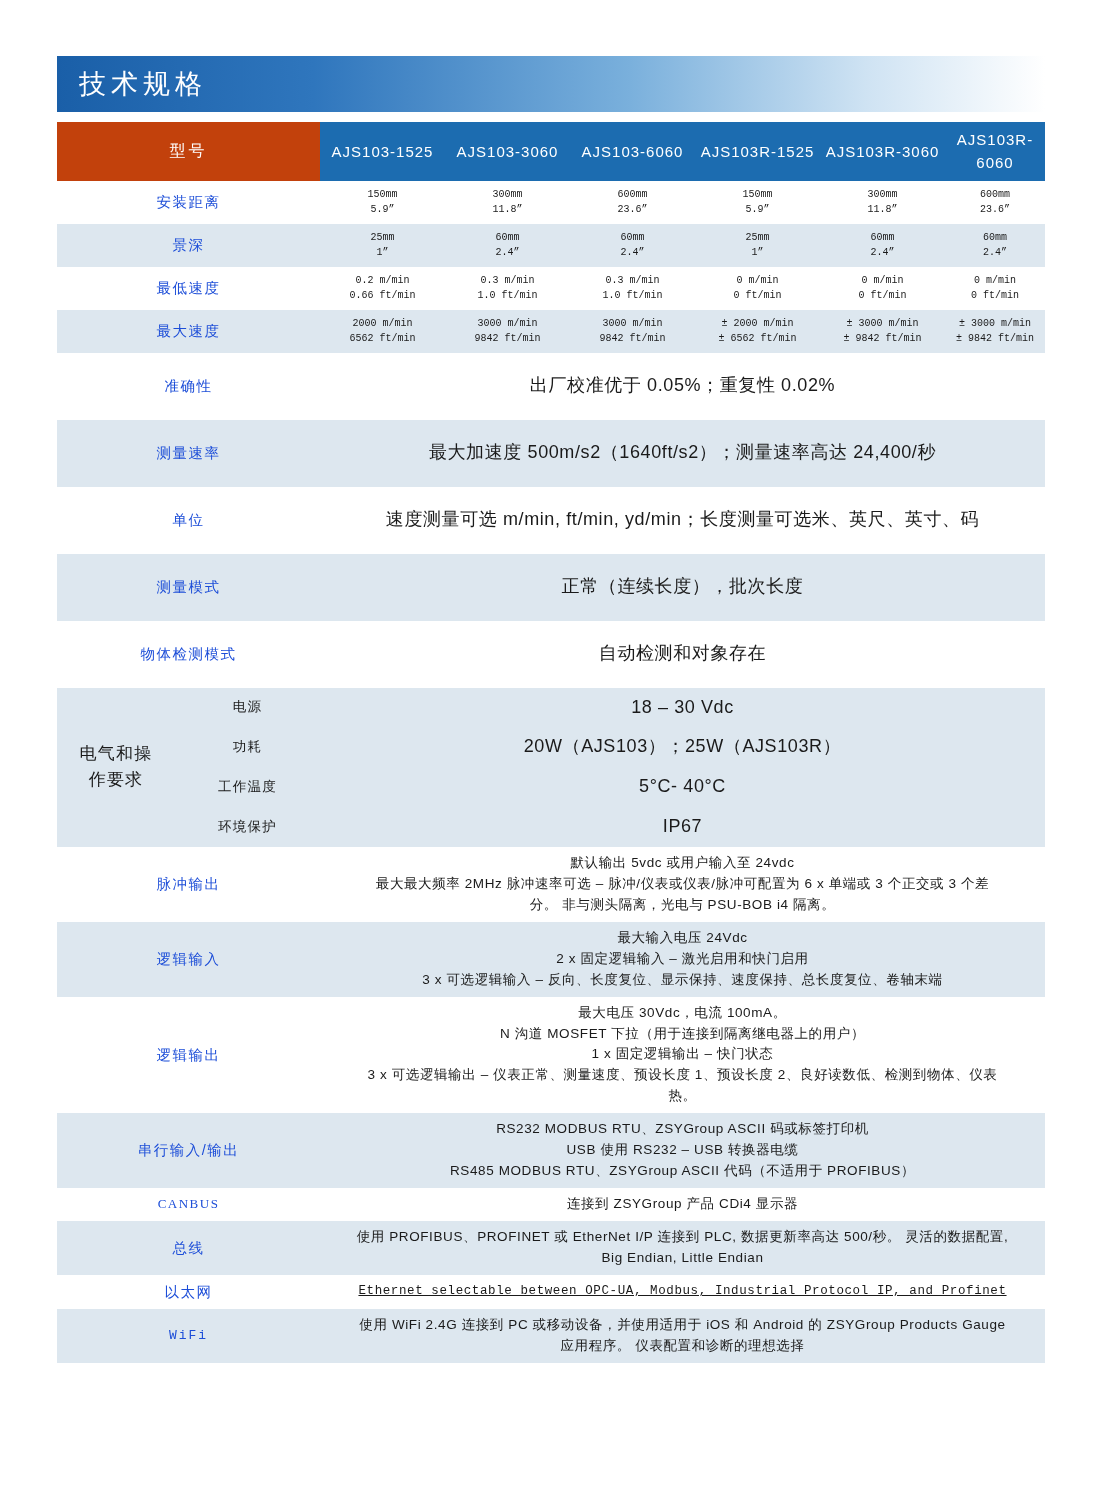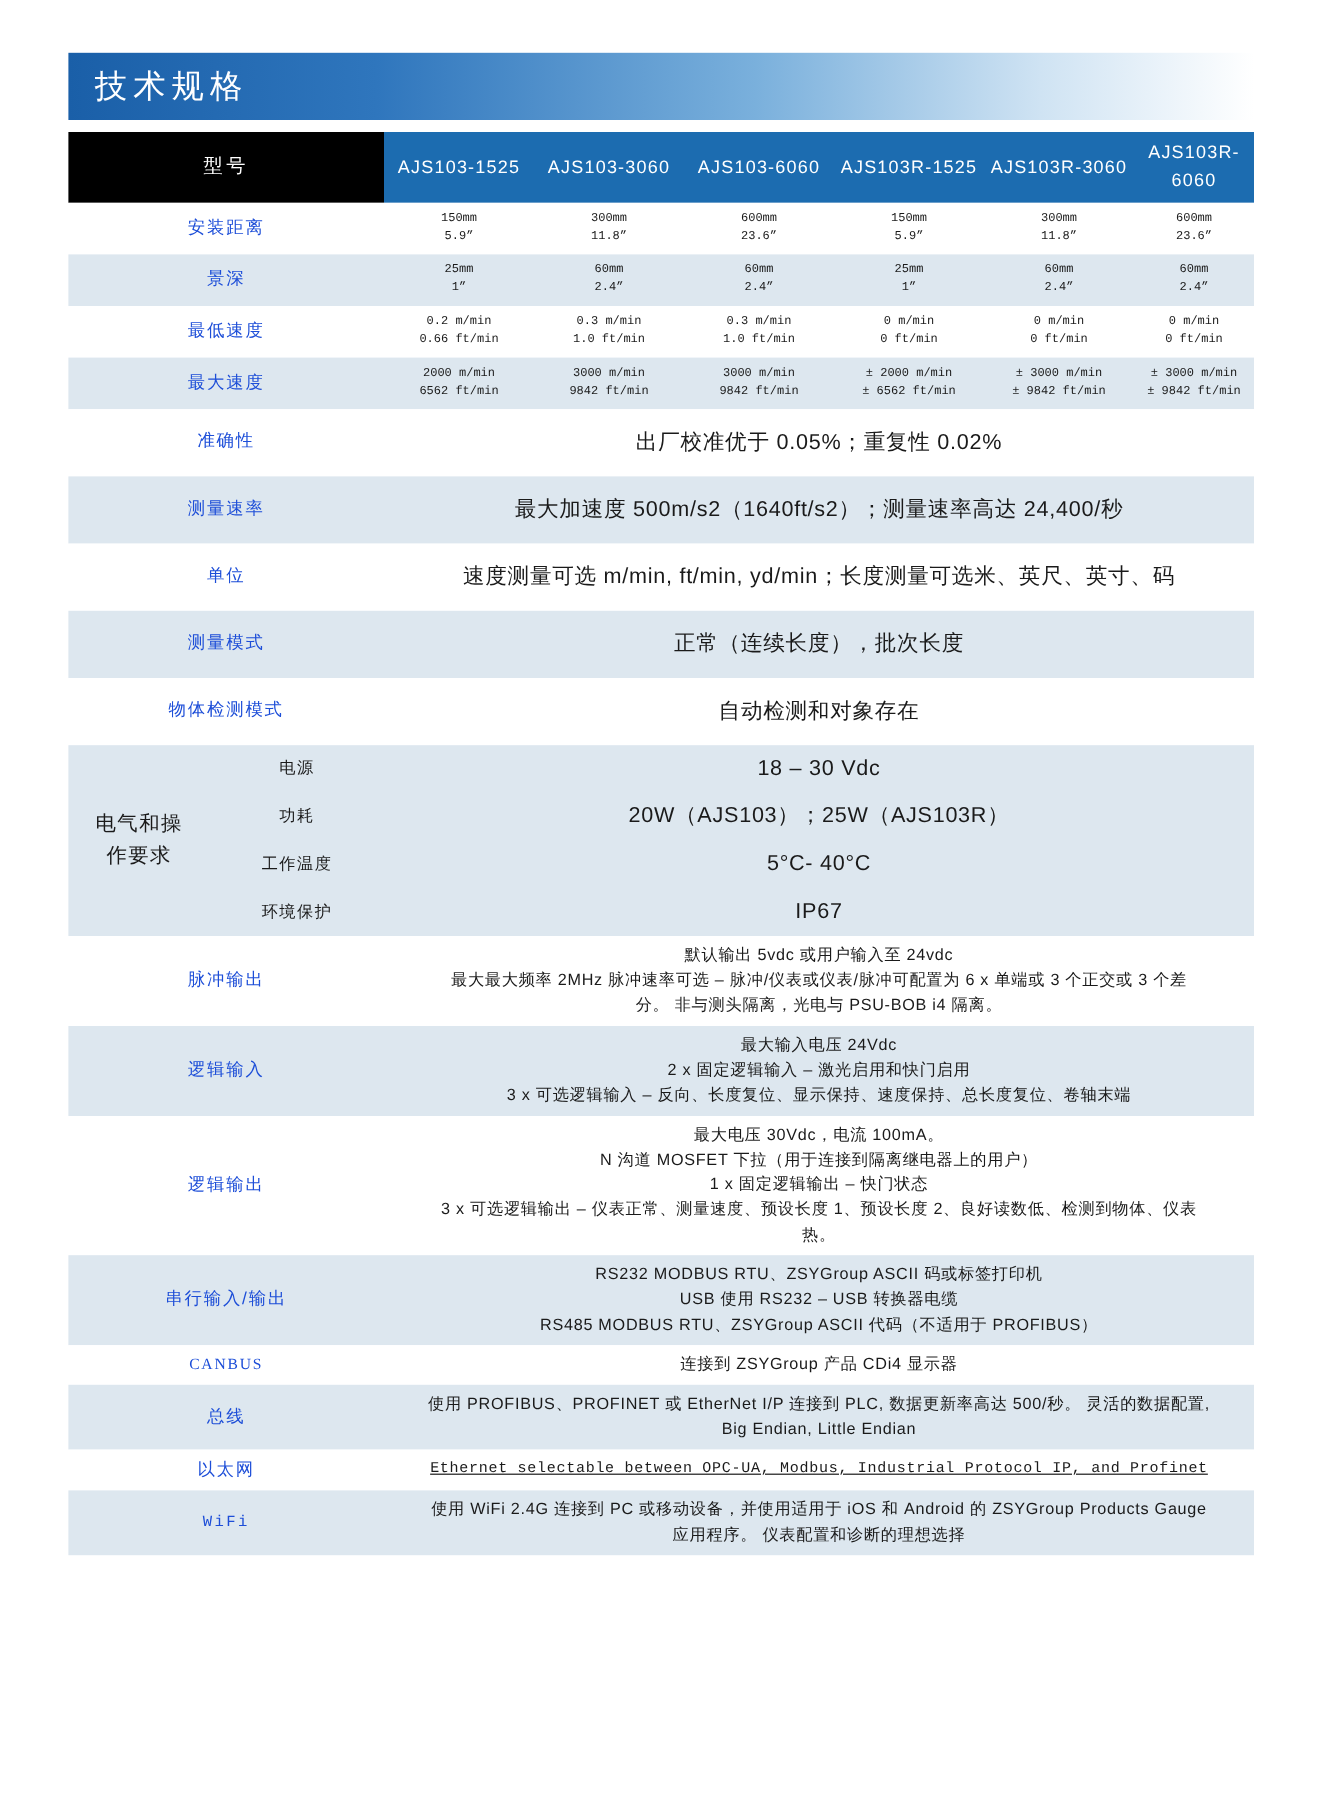--- a/index.html
+++ b/index.html
@@ -17,21 +17,21 @@
   }
   .page {
     position: relative;
     width: 1102px;
     height: 1496px;
     box-sizing: border-box;
     padding: 0 57px;
   }
   
   .banner {
-    margin-top: 44px;
+    margin-top: 56px;
     height: 56px;
     background: linear-gradient(to right, #1a5fa8 0%, #2f76bd 26%, #7ab0dc 58%, #cfe3f3 82%, #ffffff 100%);
     display: flex;
     align-items: center;
     padding-left: 22px;
     box-sizing: border-box;
   }
   .banner-title {
     color: #ffffff;
     font-size: 27px;
@@ -55,21 +55,21 @@
   }
   .hdr td {
     background: #1c6cb0;
     color: #ffffff;
     font-size: 15px;
     height: 46px;
     font-weight: normal;
     letter-spacing: 1px;
   }
   .hdr td.hdr-first {
-    background: #000000;
+    background: #c2410c;
     font-size: 16px;
     letter-spacing: 3px;
   }
   .rowA td { background: #ffffff; }
   .rowB td { background: #dde7ef; }
   .lbl {
     font-size: 14.5px;
     letter-spacing: 1.5px;
     color: #1d4ed8;
   }
@@ -94,21 +94,21 @@
   }
   .group-lbl {
     font-size: 17px;
     letter-spacing: 1.2px;
     line-height: 1.8;
   }
   .pad-block {
     padding: 10px 14px;
     line-height: 1.95;
   }
-  .tall { height: 56px; }
+  .tall { height: 67px; }
 </style>
 </head>
 <body>
 
 <div class="page">
 
   <div class="banner">
     <span class="banner-title">技术规格</span>
   </div>
 

